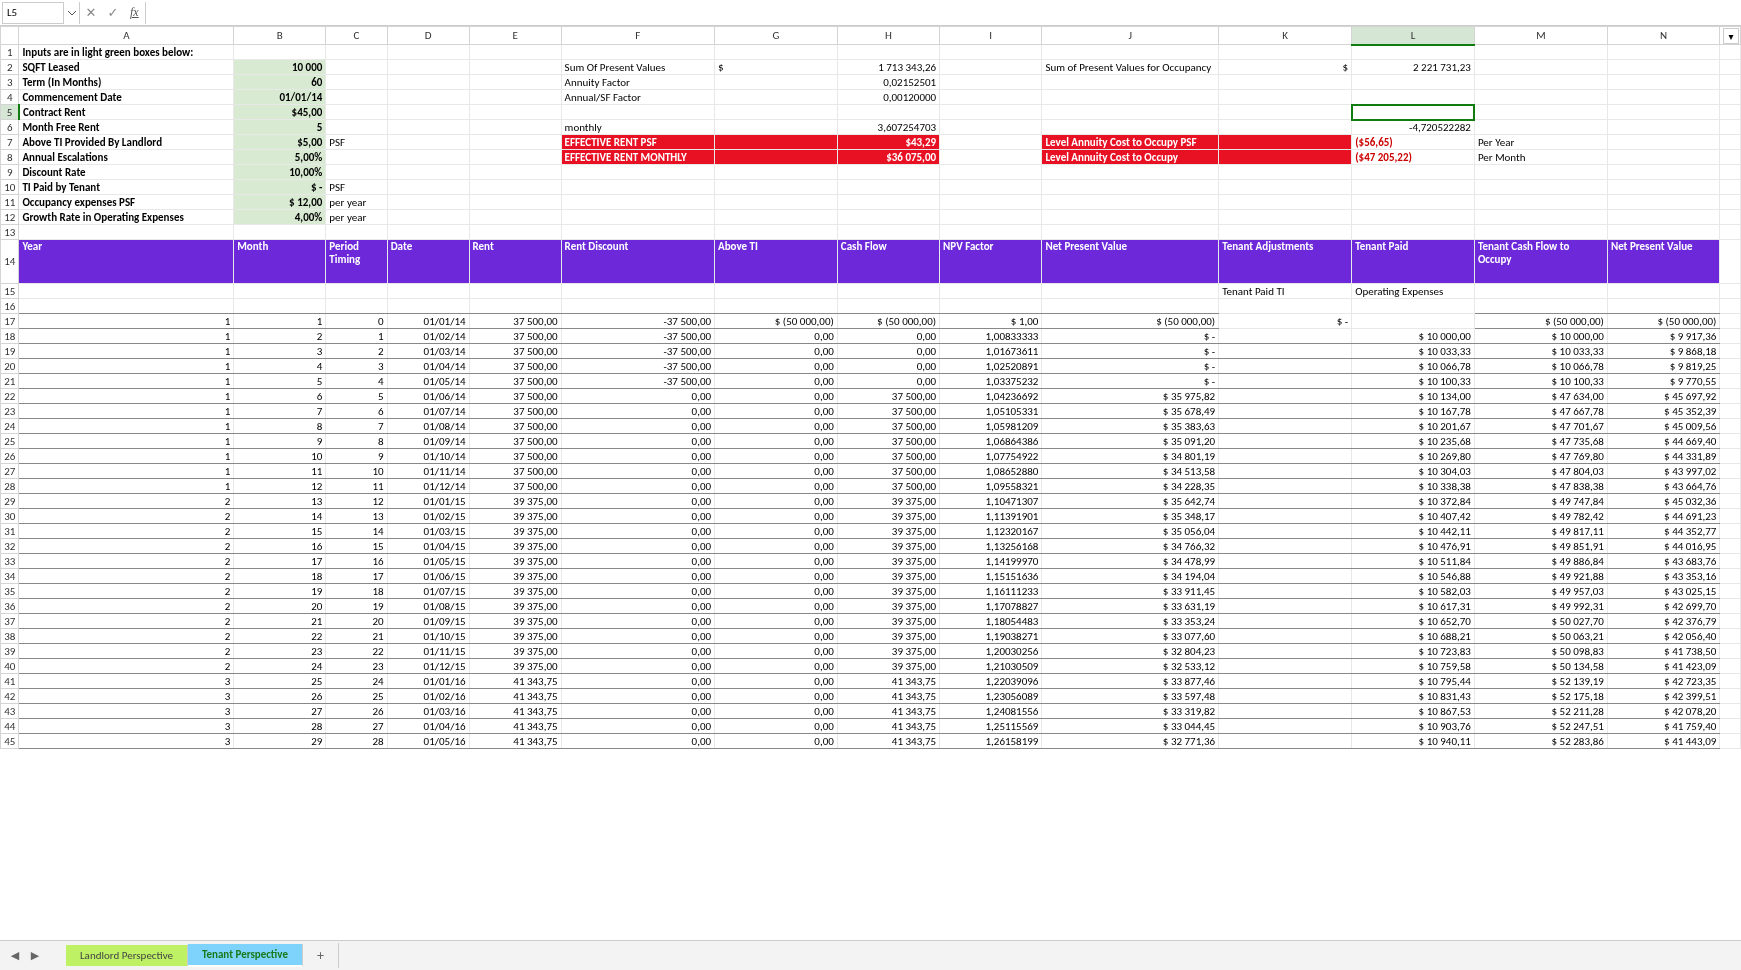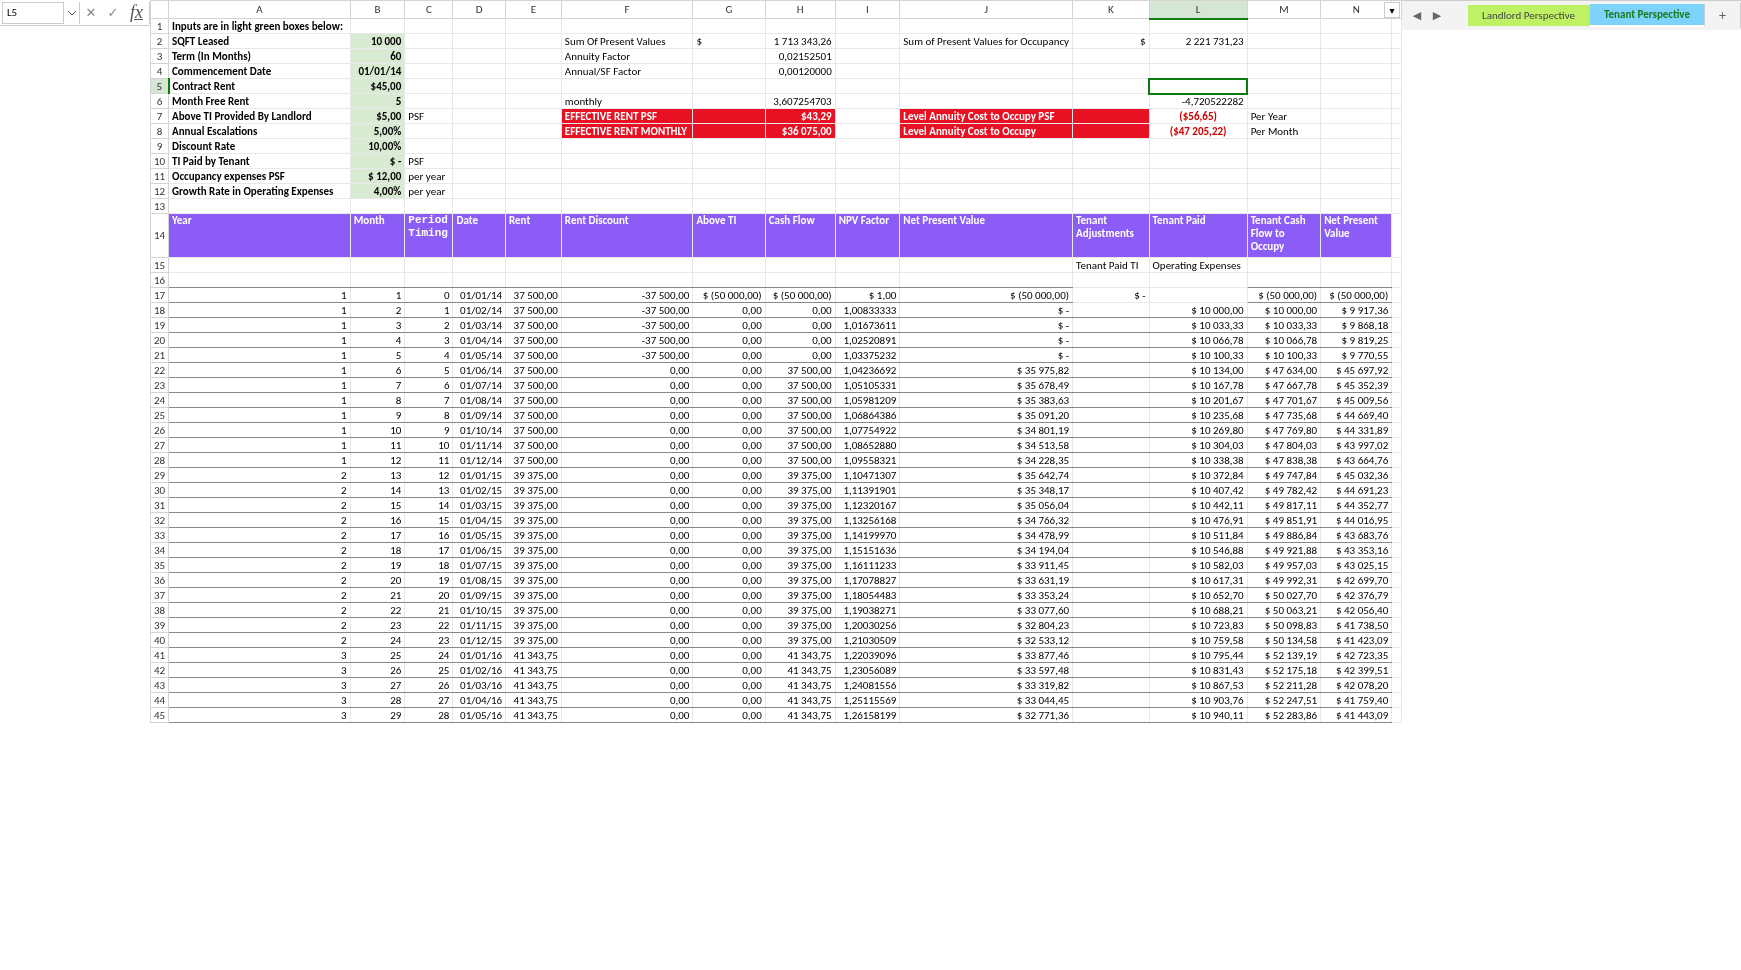--- a/index.html
+++ b/index.html
@@ -1,39 +1,39 @@
 <!DOCTYPE html>
 <html><head>
 <meta charset="utf-8">
 <style>
 * { box-sizing: border-box; margin: 0; padding: 0; }
 body { font-family: Calibri, Arial, sans-serif; font-size: 11px; background: #fff; overflow: hidden; }
-.app { width: 1741px; height: 970px; display: flex; flex-direction: row; }
+.app { width: 1741px; height: 970px; display: flex; flex-direction: column; }
 
 .formula-bar { height: 26px; display: flex; align-items: center; border-bottom: 1px solid #ccc; background: #fff; }
 .namebox { width: 62px; height: 22px; border: 1px solid #ccc; display: flex; align-items: center; padding: 0 4px; margin-left: 2px; background: #fff; font-size: 11px; }
 .namebox-arrow { width: 16px; height: 22px; border-right: 1px solid #ccc; display:flex; align-items:center; justify-content:center; }
 .fb-btn { width: 22px; height: 22px; display: flex; align-items: center; justify-content: center; color: #888; font-size: 13px; }
-.fx-label { font-style: italic; font-family: Georgia, serif; font-size: 18px; color: #555; margin: 0 6px; text-decoration: underline; }
+.fx-label { font-style: italic; font-family: Georgia, serif; font-size: 12px; color: #555; margin: 0 6px; text-decoration: underline; }
 
 .grid-area { flex: 1; overflow: auto; position: relative; }
 table.grid { border-collapse: collapse; width: 100%; }
 .colhdr td { background: #fff; border: 1px solid #d4d4d4; text-align: center; font-size: 11px; color: #333; height: 18px; }
 .colhdr td.sel { background: #d5e6d5; border-bottom: 2px solid #107c10; }
 .rowhdr { background: #fff; border: 1px solid #d4d4d4; text-align: center; font-size: 11px; color: #333; width: 18px; min-width:18px; }
 .rowhdr.sel { background: #d5e6d5; border-right: 2px solid #107c10; }
 .corner { width: 18px; background: #eee; border: 1px solid #d4d4d4; }
 
 td.c { border: 1px solid #e8e8e8; height: 15px; padding: 0 3px; white-space: nowrap; font-size: 11px; }
 td.bold { font-weight: bold; }
 td.r { text-align: right; }
 td.green { background: #d9ead3; text-align: right; }
 td.red { background: #e81123; color: #fff; font-weight: bold; }
-td.redtext { color: #c00; font-weight: bold; text-align: center; }
-td.black { background: #8b5cf6; color: #fff; font-weight: bold; vertical-align: top; }
+td.redtext { color: #c00; font-weight: bold; text-align: left; }
+td.black { background: #6d28d9; color: #fff; font-weight: bold; vertical-align: top; }
 td.bb { border-bottom: 1px solid #888; }
 td.selcell { border: 2px solid #107c10; }
 
 .tabs { height: 30px; display: flex; align-items: center; background: #f3f3f3; border-top: 1px solid #ccc; padding-left: 6px; }
 .nav-btn { width: 18px; height: 18px; display: flex; align-items: center; justify-content: center; color: #666; margin-right: 2px; }
 .tab { padding: 4px 14px; background: #bef264; color: #444; font-size: 11px; border-right: 1px solid #ccc; cursor: pointer; }
 .tab.active { background: #7dd3fc; color: #1a7a1a; font-weight: bold; border-bottom: 2px solid #fff; }
 .tab.add { background: transparent; font-size: 14px; color: #666; border-bottom:none; }
 .collapse-btn { position: absolute; top: 2px; right: 2px; width: 16px; height: 16px; background: #fff; border: 1px solid #ccc; display:flex; align-items:center; justify-content:center; font-size:10px; }
 </style>
@@ -309,21 +309,21 @@
             <td class="c"></td>
             <td class="c"></td>
             <td class="c"></td>
             <td class="c"></td>
             <td class="c"></td>
           </tr>
           <tr>
             <td class="rowhdr">14</td>
             <td class="c black" style="height: 30px; white-space: normal; line-height: 13px;">Year</td>
             <td class="c black" style="height: 42px; white-space: normal; line-height: 13px; margin-top: 42px;">Month</td>
-            <td class="c black" style="height: 14px; white-space: normal; line-height: 13px; font-family: Liberation Mono, monospace;">Period Timing</td>
+            <td class="c black" style="height: 14px; white-space: normal; line-height: 13px;">Period Timing</td>
             <td class="c black" style="height: 30px; white-space: normal; line-height: 13px;">Date</td>
             <td class="c black" style="height: 30px; white-space: normal; line-height: 13px;">Rent</td>
             <td class="c black" style="height: 30px; white-space: normal; line-height: 13px;">Rent Discount</td>
             <td class="c black" style="height: 30px; white-space: normal; line-height: 13px;">Above TI</td>
             <td class="c black" style="height: 44px; white-space: normal; line-height: 13px;">Cash Flow</td>
             <td class="c black" style="height: 30px; white-space: normal; line-height: 13px;">NPV Factor</td>
             <td class="c black" style="height: 30px; white-space: normal; line-height: 13px;">Net Present Value</td>
             <td class="c black" style="height: 30px; white-space: normal; line-height: 13px;">Tenant Adjustments</td>
             <td class="c black" style="height: 16px; white-space: normal; line-height: 13px;">Tenant Paid</td>
             <td class="c black" style="height: 30px; white-space: normal; line-height: 13px;">Tenant Cash Flow to Occupy</td>

